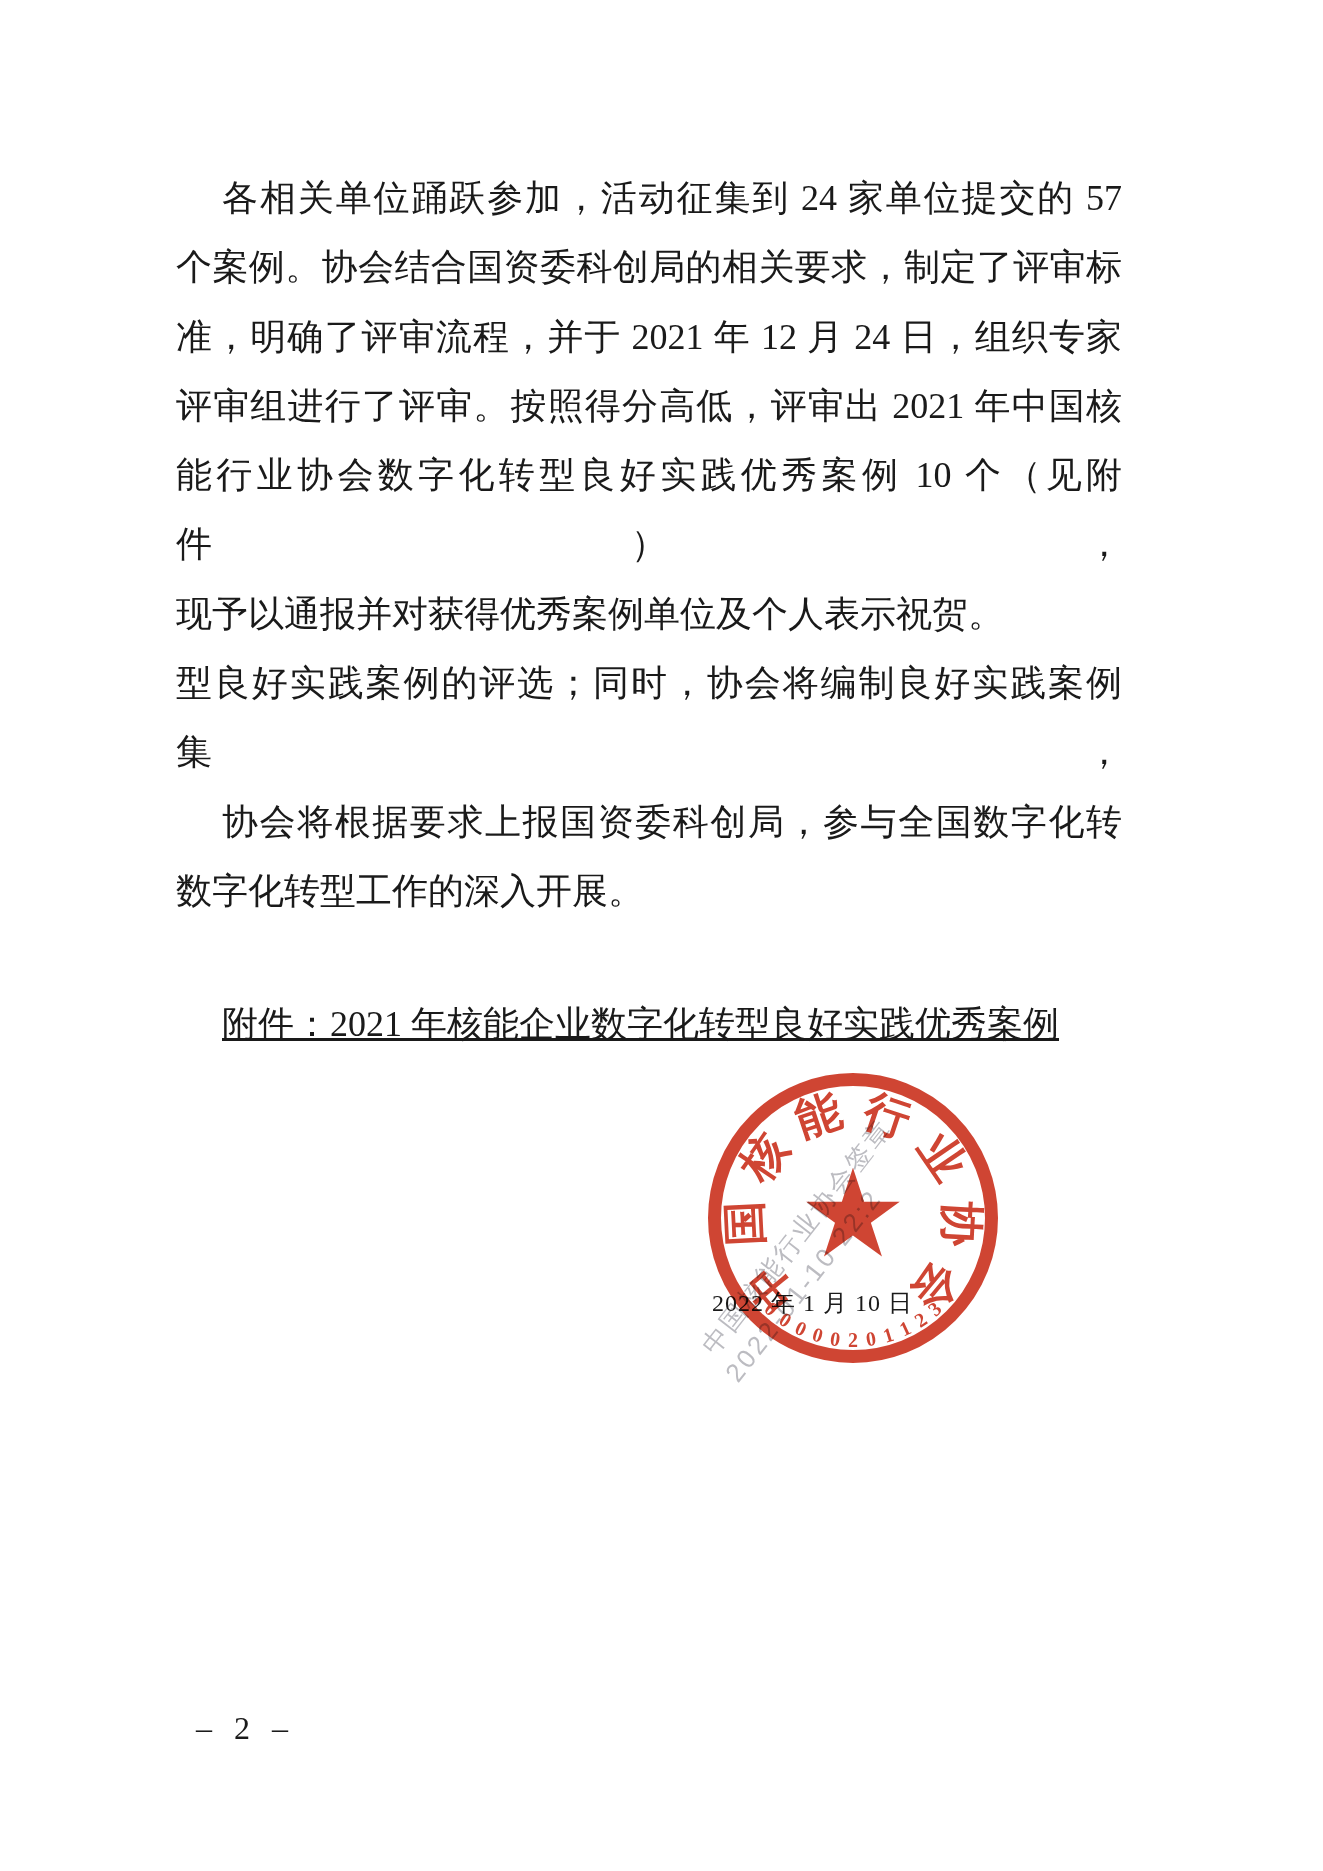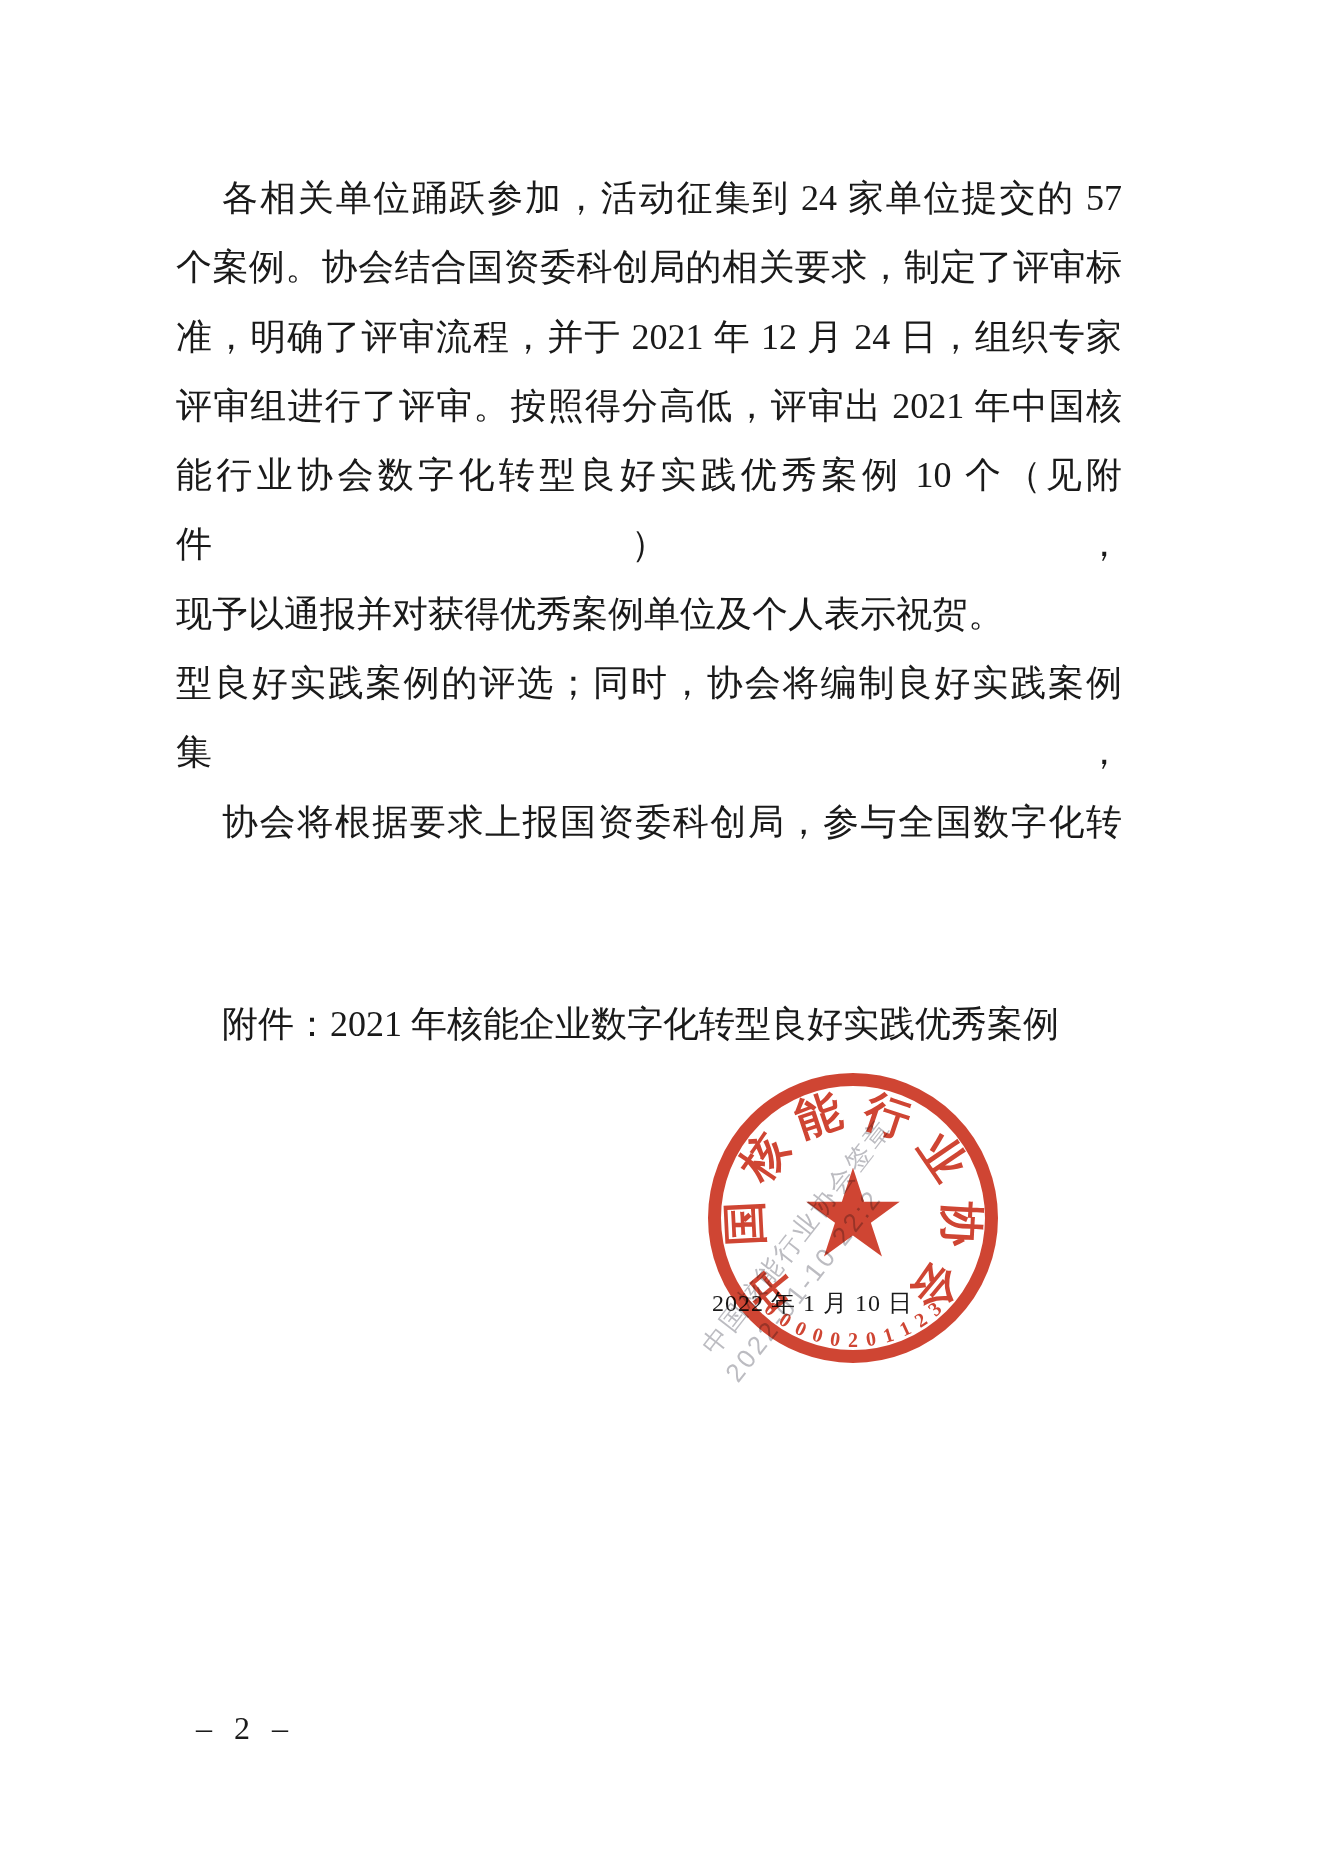--- a/index.html
+++ b/index.html
@@ -19,21 +19,21 @@
     font-size:36px; line-height:69.3px;
     text-align:justify; text-align-last:justify;
     text-justify:inter-ideograph;
     white-space:normal;
   }
   .ln.left { text-align-last:left; }
   .ln.ind { text-indent:46px; }
 
   #attach {
     position:absolute; left:176px; top:990px; width:946px;
-    font-size:36px; line-height:69.3px; text-indent:46px; z-index:2;
+    font-size:36px; line-height:69.3px; text-indent:46px; z-index:2;text-decoration:underline;
   }
 
   
   #sig-org {
     position:absolute; left:699px; top:1221px; z-index:2;
     font-size:35px; letter-spacing:0.5px; white-space:nowrap;
   }
   #sig-date {
     position:absolute; left:712px; top:1287px; z-index:2;
     font-size:24px; letter-spacing:1px; white-space:nowrap;
@@ -90,20 +90,21 @@
 
   <div id="bodytext">
     <div class="ln ind">各相关单位踊跃参加，活动征集到 24 家单位提交的 57</div>
     <div class="ln">个案例。协会结合国资委科创局的相关要求，制定了评审标</div>
     <div class="ln">准，明确了评审流程，并于 2021 年 12 月 24 日，组织专家</div>
     <div class="ln">评审组进行了评审。按照得分高低，评审出 2021 年中国核</div>
     <div class="ln">能行业协会数字化转型良好实践优秀案例 10 个（见附件），</div>
     <div class="ln left">现予以通报并对获得优秀案例单位及个人表示祝贺。</div>
     <div class="ln">型良好实践案例的评选；同时，协会将编制良好实践案例集，</div>
     <div class="ln ind">协会将根据要求上报国资委科创局，参与全国数字化转</div>
+    <div class="ln left">数字化转型工作的深入开展。</div>
   </div>
 
   <div id="attach">附件：2021 年核能企业数字化转型良好实践优秀案例</div>
 
   <div id="wm1" class="wm">中国核能行业协会签章</div>
   <div id="wm2" class="wm">2022-01-10 22:2</div>
 
   <div id="sig-date">2022 年 1 月 10 日</div>
 
   <div id="seal">

